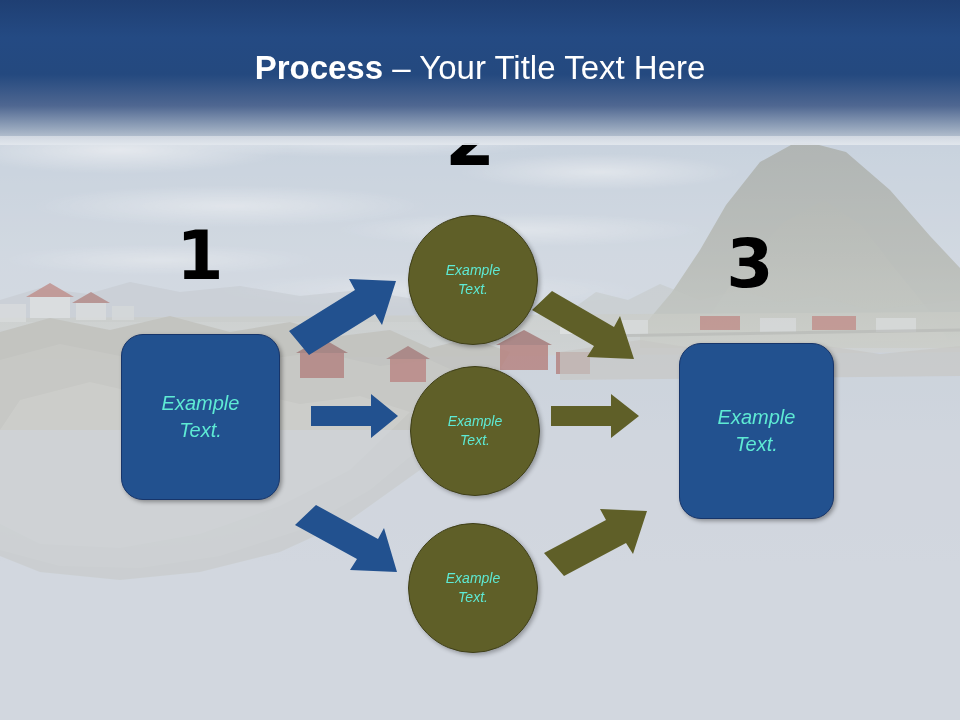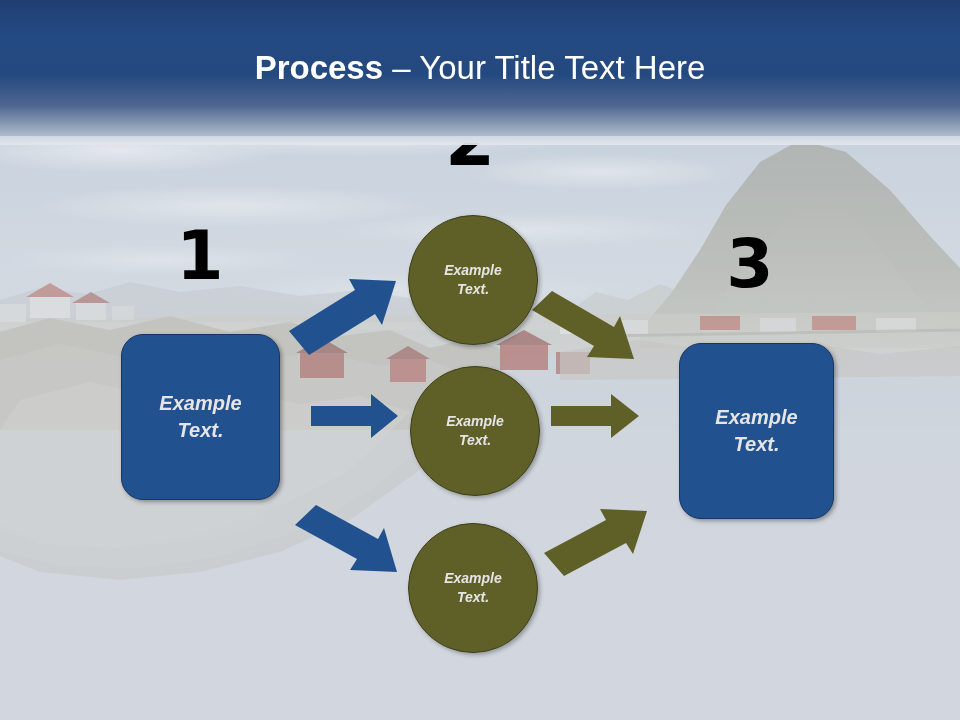--- a/index.html
+++ b/index.html
@@ -61,22 +61,22 @@
   #num1 { left: 150px; top: 222px; width: 100px; font-size: 68px; }
   #num2 { left: 420px; top: 104px; width: 100px; font-size: 72px; }
   #num3 { left: 700px; top: 230px; width: 100px; font-size: 68px; }
 
   
   .node-text {
     position: absolute;
     left: 0; right: 0;
     top: 50%;
     transform: translateY(-50%);
-    color: #e5e5e5;
-    font-weight: bold;
+    color: #5eead4;
+    font-weight: normal;
     font-style: italic;
     text-align: center;
     line-height: 1.35;
     pointer-events: none;
   }
 
   .rect-node {
     position: absolute;
     background: #22518f;
     border: 1.5px solid #17356a;

